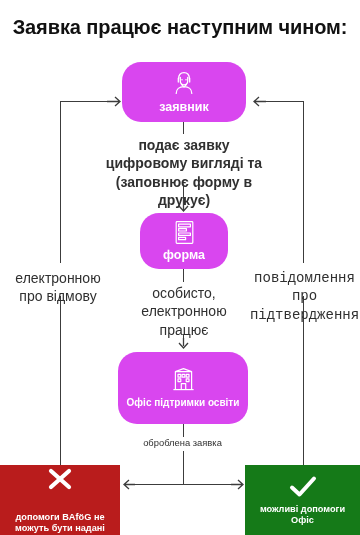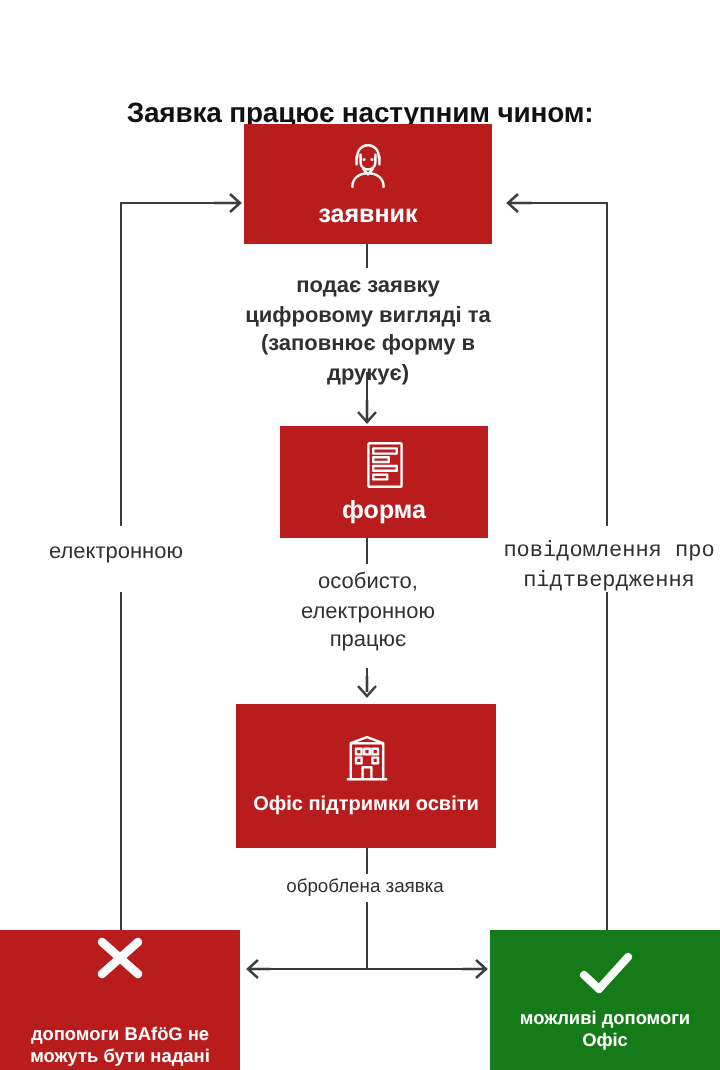--- a/index.html
+++ b/index.html
@@ -16,69 +16,68 @@
     height: 535px;
     background: #ffffff;
   }
 
   
   .title {
     position: absolute;
     left: 0; top: 16px;
     width: 360px;
     text-align: center;
-    font-size: 14px;
+    font-size: 20px;
     font-weight: bold;
     color: #111111;
     letter-spacing: -0.1px;
-    margin-top: 32px;
   }
 
   
   .box {
     position: absolute;
     display: flex;
     flex-direction: column;
     align-items: center;
     justify-content: center;
     color: #ffffff;
     text-align: center;
   }
-  .box-navy { background: #b91c1c; }
+  .box-navy { background: #d946ef; border-radius: 19px; }
   .box-red  { background: #b91c1c; }
   .box-green{ background: #157a18; }
 
   .box-label {
     font-weight: bold;
     line-height: 1.18;
   }
 
   #box-applicant { left: 122px; top: 62px;  width: 124px; height: 60px; }
   #box-applicant .box-label { font-size: 12.5px; margin-top: 4px; }
 
-  #box-form { left: 140px; top: 213px; width: 104px; height: 56px; }
+  #box-form { left: 140px; top: 213px; width: 88px; height: 56px; }
   #box-form .box-label { font-size: 12.5px; margin-top: 3px; }
 
   #box-office { left: 118px; top: 352px; width: 130px; height: 72px; }
   #box-office .box-label { font-size: 10px; margin-top: 5px; }
 
   #box-denied { left: 0px;   top: 465px; width: 120px; height: 70px; }
   #box-denied .box-label { font-size: 9.2px; margin-top: 21px; padding: 0 4px; }
 
   #box-possible { left: 245px; top: 465px; width: 115px; height: 70px; }
   #box-possible .box-label { font-size: 9.2px; margin-top: 5px; padding: 0 5px; }
 
   .box-icon { display: block; line-height: 0; }
 
   
   .caption {
     position: absolute;
     text-align: center;
     color: #303030;
-    font-size: 11px;
+    font-size: 14px;
     line-height: 1.32;
   }
   .caption-bold { font-weight: bold; }
 
   #cap-submit    { left: 100px; top: 136px; width: 168px; }
   #cap-delivery  { left: 112px; top: 284px; width: 144px; }
   #cap-processed { left: 110px; top: 437px; width: 145px; font-size: 9.4px; }
   #cap-refusal   { left: 6px;   top: 269px; width: 104px; }
   #cap-confirm   { left: 249px; top: 269px; width: 111px; font-family: Liberation Mono, monospace; }
 
@@ -237,20 +236,21 @@
     <div>електронною</div>
     <div>працює</div>
   </div>
 
   <div class="caption" id="cap-processed">
     <div>оброблена заявка</div>
   </div>
 
   <div class="caption" id="cap-refusal">
     <div>електронною</div>
+    <div>про відмову</div>
   </div>
 
   <div class="caption" id="cap-confirm">
     <div>повідомлення про</div>
     <div>підтвердження</div>
   </div>
 
 </div>
 
 </body></html>

